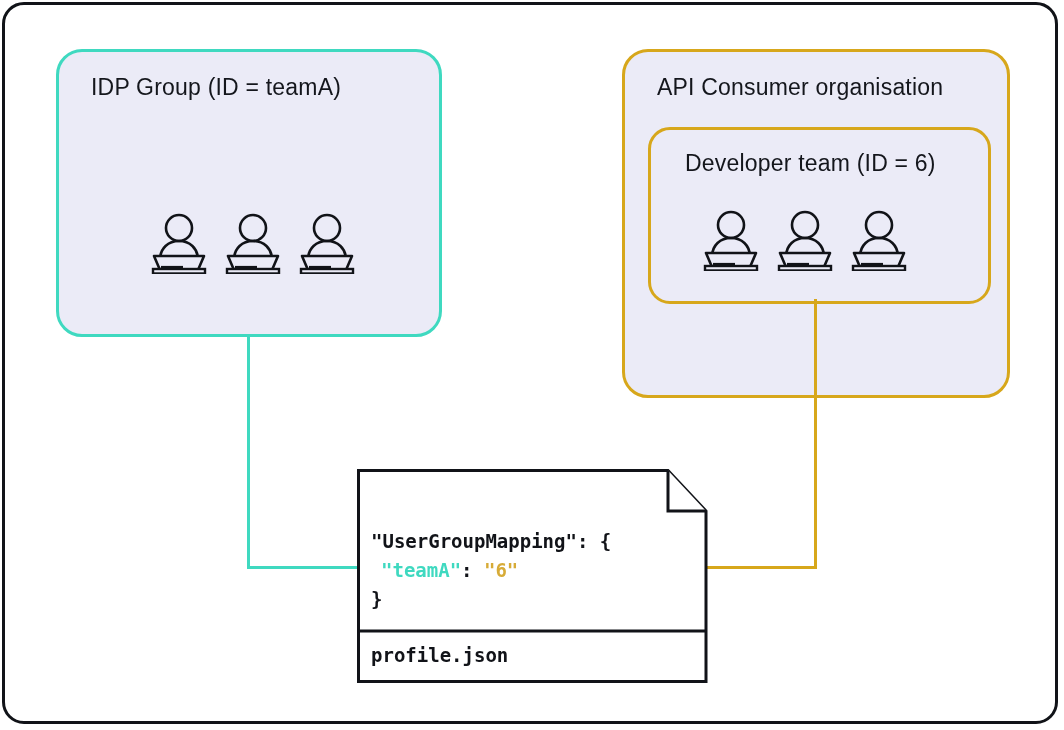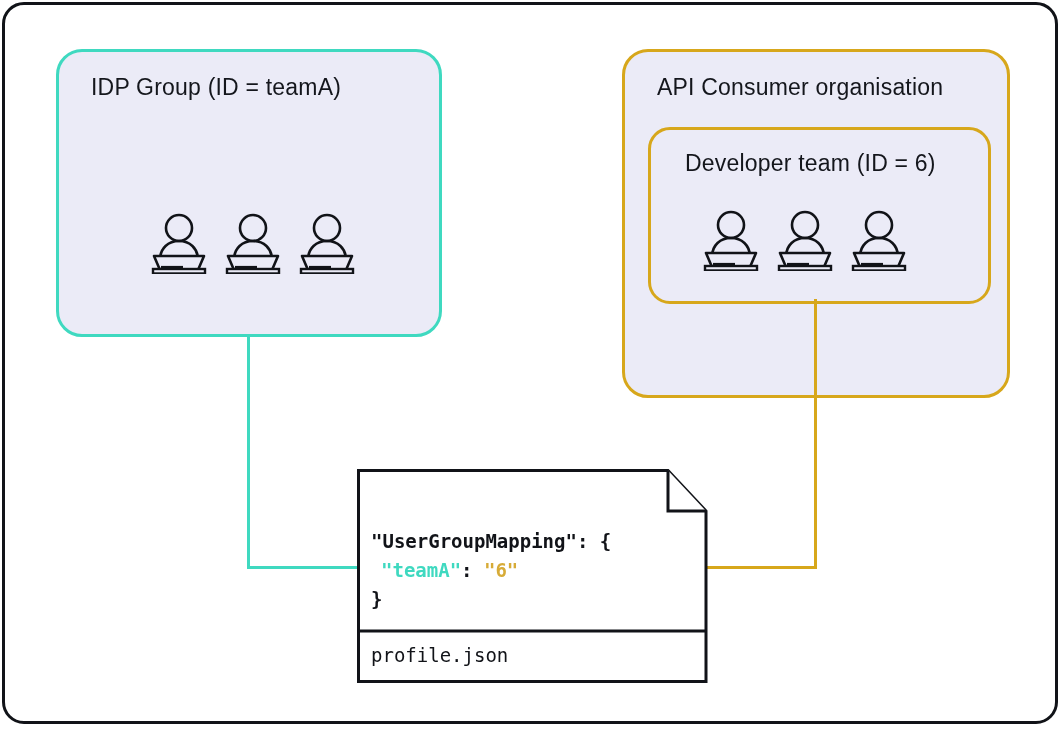--- a/index.html
+++ b/index.html
@@ -89,21 +89,21 @@
     white-space: pre;
   }
   .doc-code .key-teal  { color: #3fd9c0; }
   .doc-code .val-amber { color: #d7ab37; }
   .doc-filename {
     position: absolute;
     left: 14px;
     top: 175px;
     font-family: "DejaVu Sans Mono", "Liberation Mono", monospace;
     font-size: 19px;
-    font-weight: normal;
+    font-weight: bold;
     color: #111318;
     white-space: pre;
   }
   .arrow-svg { position: absolute; left: 0; top: 0; overflow: visible; }
 </style>
 </head>
 <body>
 
 <div id="canvas">
 

